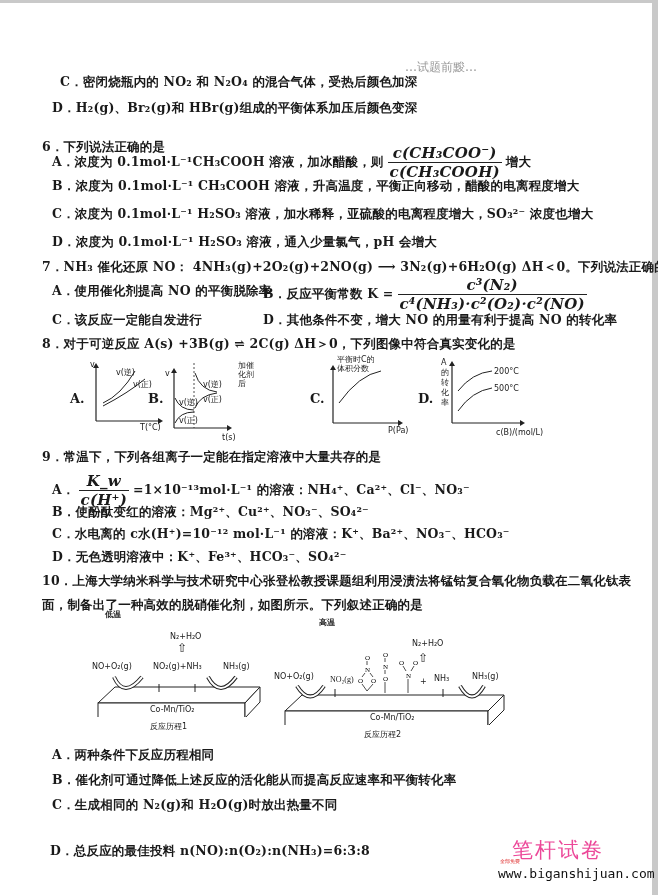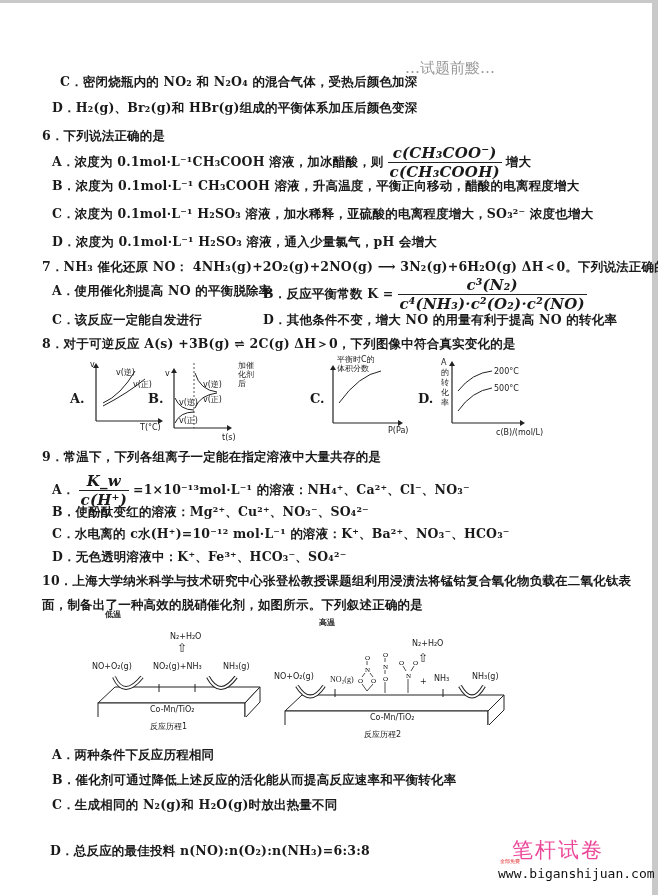--- a/index.html
+++ b/index.html
@@ -10,36 +10,36 @@
   .opt { left:52px; }
   .q { left:42px; }
   .frac { display:inline-block; vertical-align:middle; text-align:center; font-size:15px; margin:0 4px;font-style:italic; }
   .frac .num { display:block; border-bottom:1px solid #222; padding:0 2px; }
   .frac .den { display:block; padding:0 2px; }
   .chart { position:absolute; }
   .chart svg { overflow:visible; }
   .lbl { font-size:13px; font-weight:bold; position:absolute; }
   .tiny { font-size:8px; font-family:"DejaVu Sans","Liberation Sans",sans-serif; }
   .diag { position:absolute; font-family:"Liberation Serif",serif; }
-  .faint { position:absolute; color:#999; font-size:15px; }
+  .faint { position:absolute; color:#999; font-size:12px; }
   .wm1 { position:absolute; left:512px; top:833px; font-size:21px; font-family:"DejaVu Sans",sans-serif; color:#ec4899; letter-spacing:2px; }
   .wm2 { position:absolute; left:498px; top:863px; font-size:13px; font-family:"DejaVu Sans Mono","Liberation Mono",monospace; color:#111; }
   .wm3 { position:absolute; left:500px; top:855px; font-size:5px; color:#d22; font-family:"DejaVu Sans",sans-serif; }
 </style>
 </head>
 <body>
 
 <div class="page">
 
   <div class="faint" style="left:405px;top:56px;">…试题前黢…</div>
 
   <div class="line opt" style="top:71px;margin-left:8px;">C．密闭烧瓶内的 NO₂ 和 N₂O₄ 的混合气体，受热后颜色加深</div>
   <div class="line opt" style="top:97px;">D．H₂(g)、Br₂(g)和 HBr(g)组成的平衡体系加压后颜色变深</div>
 
-  <div class="line q" style="top:125px;">6．下列说法正确的是</div>
+  <div class="line q" style="top:136px;">6．下列说法正确的是</div>
   <div class="line opt" style="top:141px;">
     <span>A．浓度为 0.1mol·L⁻¹CH₃COOH 溶液，加冰醋酸，则</span><span class="frac"><span class="num">c(CH₃COO⁻)</span><span class="den">c(CH₃COOH)</span></span><span>增大</span>
   </div>
   <div class="line opt" style="top:175px;">B．浓度为 0.1mol·L⁻¹ CH₃COOH 溶液，升高温度，平衡正向移动，醋酸的电离程度增大</div>
   <div class="line opt" style="top:203px;">C．浓度为 0.1mol·L⁻¹ H₂SO₃ 溶液，加水稀释，亚硫酸的电离程度增大，SO₃²⁻ 浓度也增大</div>
   <div class="line opt" style="top:231px;">D．浓度为 0.1mol·L⁻¹ H₂SO₃ 溶液，通入少量氯气，pH 会增大</div>
 
   <div class="line q" style="top:256px;">7．NH₃ 催化还原 NO：  4NH₃(g)+2O₂(g)+2NO(g) ⟶ 3N₂(g)+6H₂O(g)  ΔH＜0。下列说法正确的是</div>
   <div class="line opt" style="top:280px;">A．使用催化剂提高 NO 的平衡脱除率</div>
   <div class="line" style="left:263px;top:273px;">

